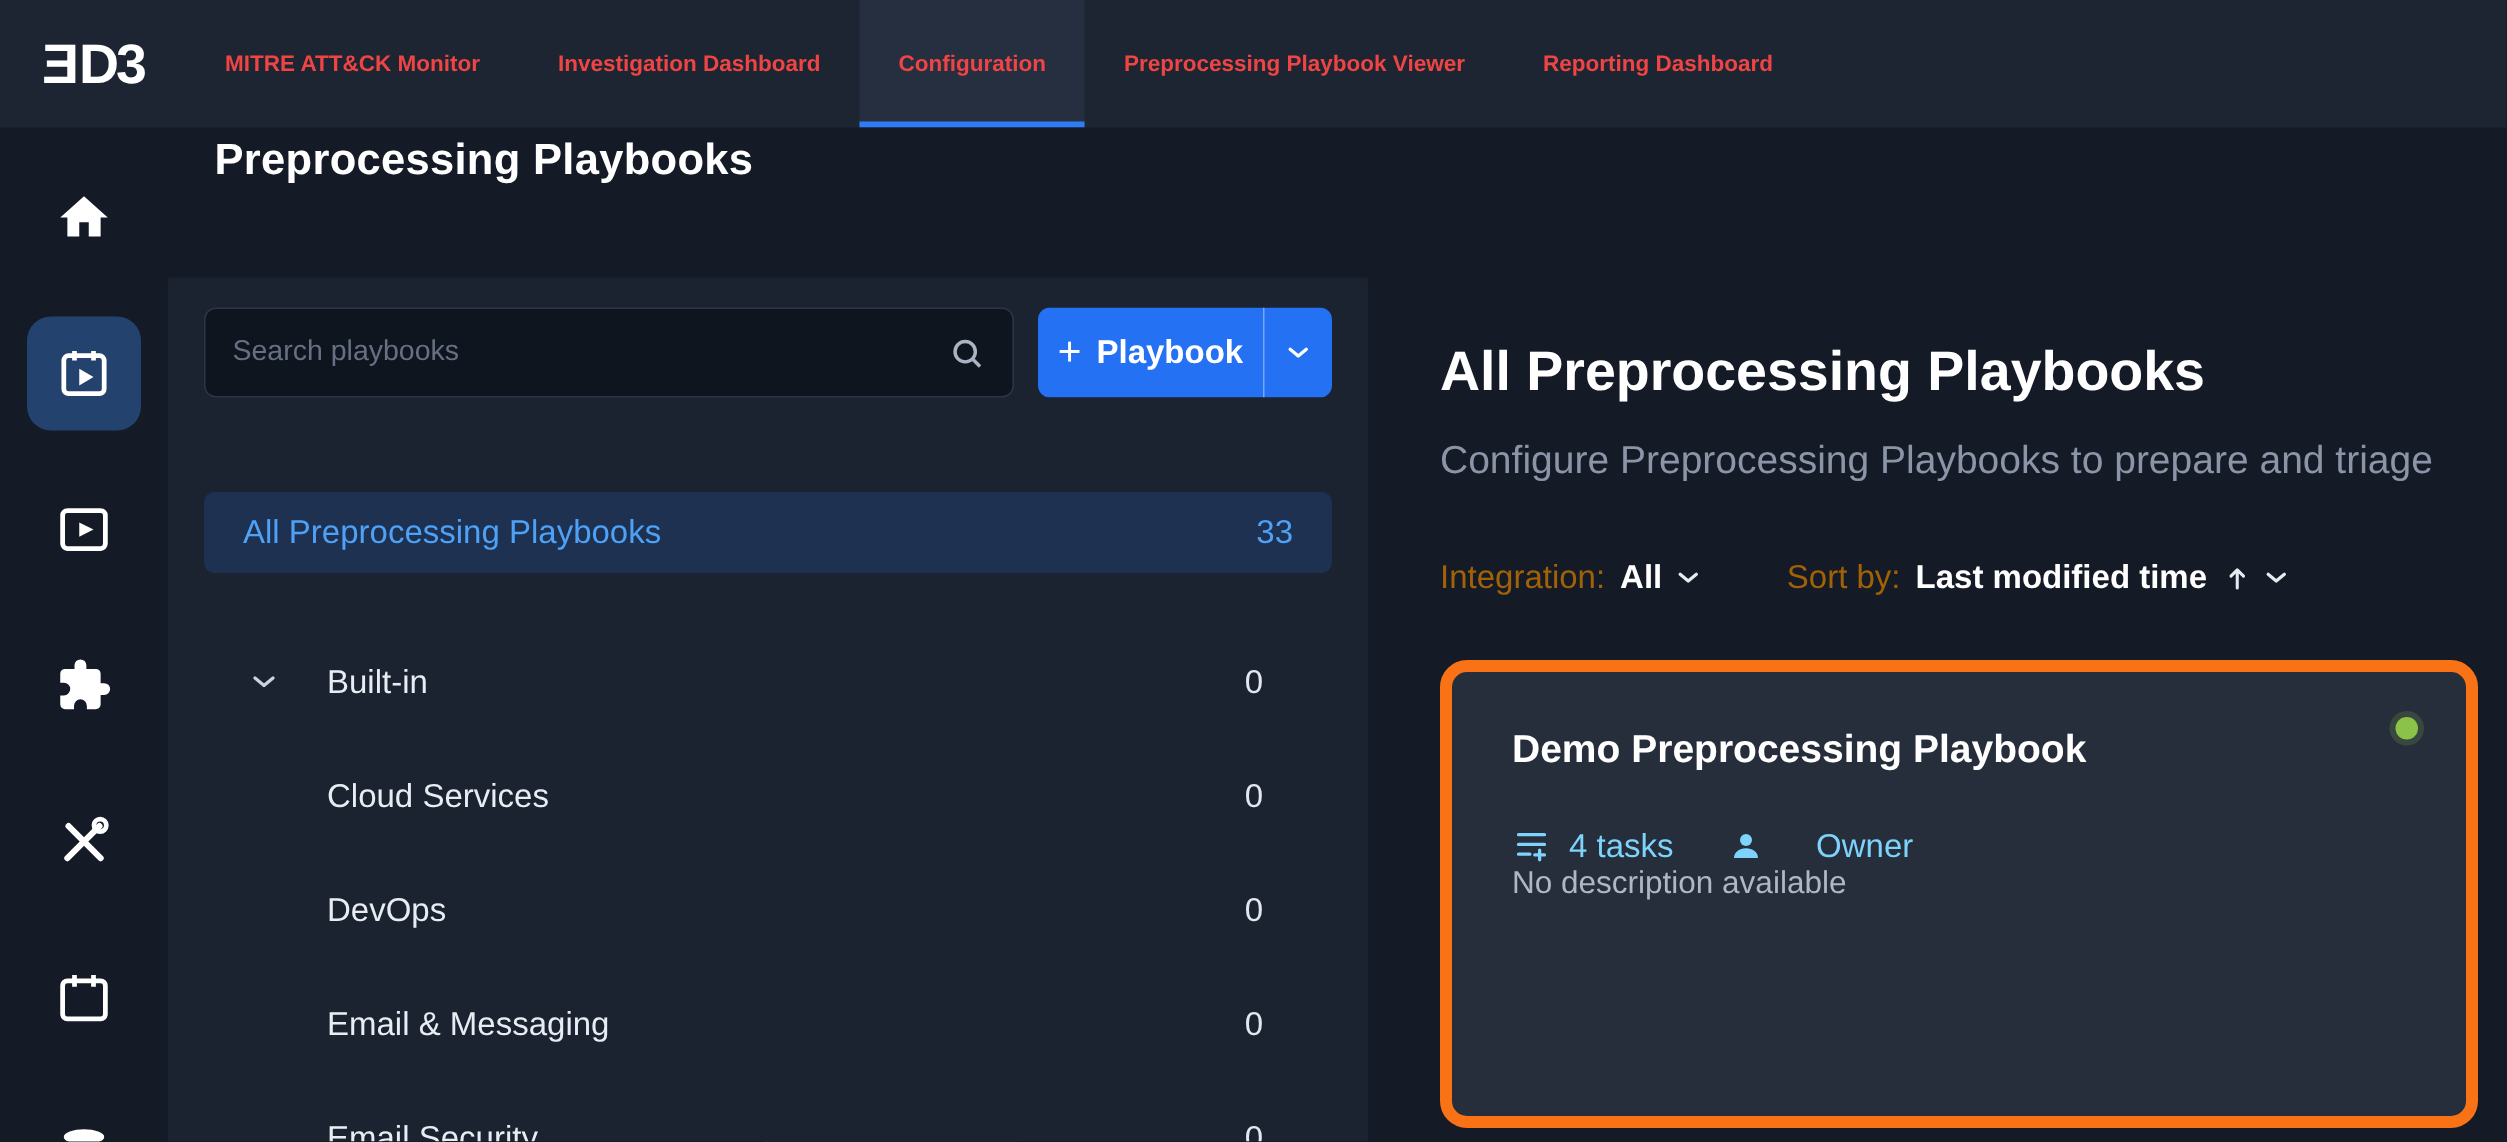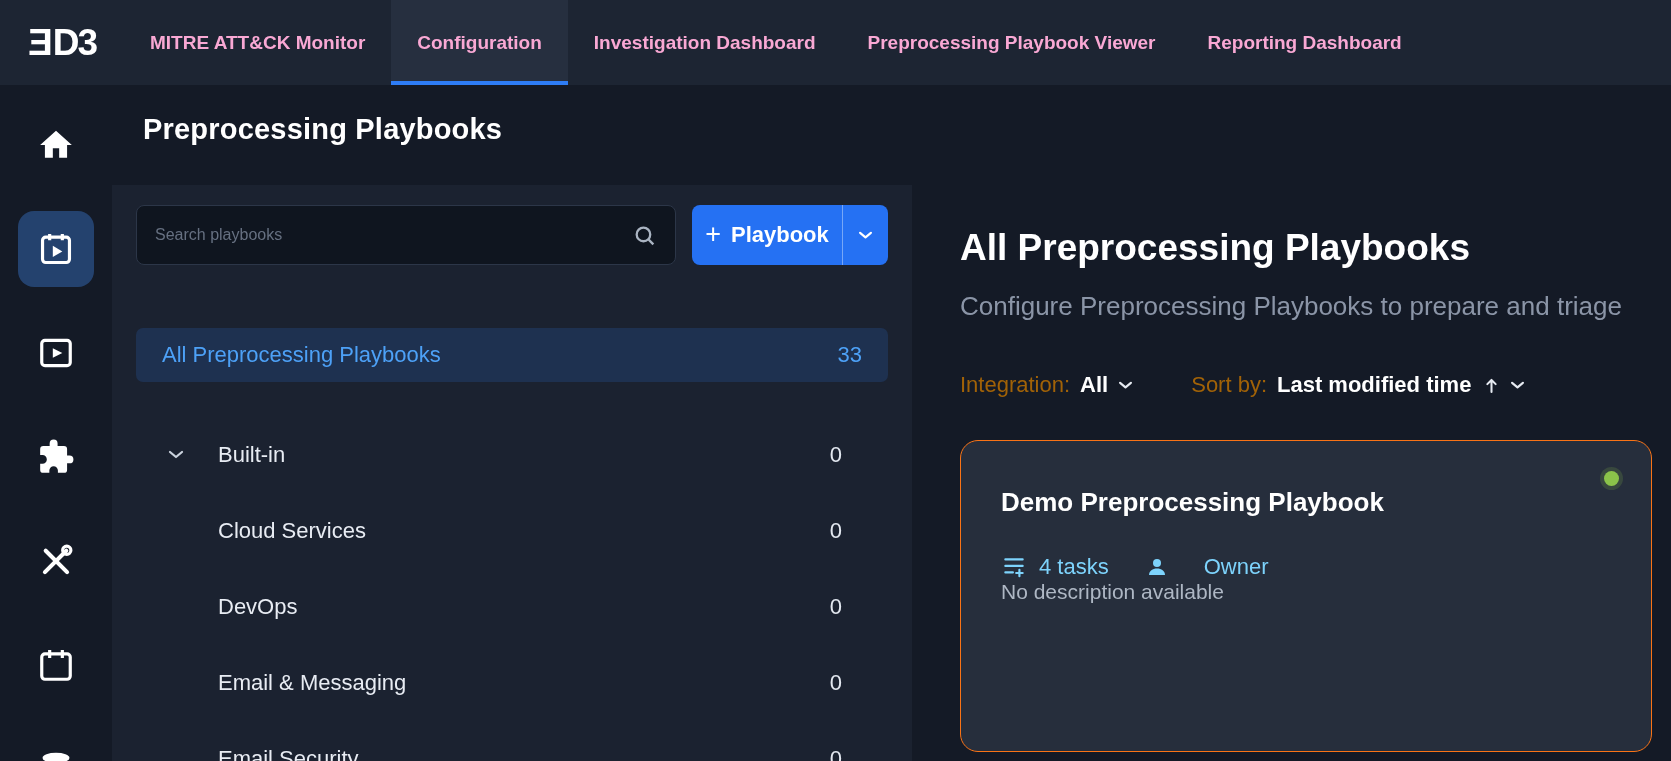--- a/index.html
+++ b/index.html
@@ -16,21 +16,21 @@
     background:#1d2533; display:flex; align-items:stretch;
     padding-left:30px; overflow:hidden; white-space:nowrap;
   }
   .logo {
     display:flex; align-items:center; margin-right:28px;
     font-size:37px; font-weight:bold; letter-spacing:-2px;
   }
   .logo-mark { display:inline-block; transform:scaleX(-1); }
   .nav-item {
     display:flex; align-items:center; padding:0 26px;
-    font-size:19px; font-weight:bold; color:#f9a8d4;
+    font-size:15px; font-weight:bold; color:#ef4444;
     position:relative; cursor:pointer;
   }
   .nav-item.active { background:#262f3f; }
   .nav-item.active::after {
     content:""; position:absolute; left:0; right:0; bottom:0;
     height:4px; background:#2e7df6;
   }
 
   
   .rail {
@@ -40,39 +40,39 @@
   }
   .rail-btn {
     width:76px; height:76px; border-radius:16px; flex:0 0 auto;
     display:flex; align-items:center; justify-content:center;
     color:#ffffff; cursor:pointer;
   }
   .rail-btn.active { background:#24426e; }
 
   
   .page-header {
-    position:absolute; left:143px; top:79px; height:100px;
-    display:flex; align-items:center;
+    position:absolute; left:143px; top:91px; height:100px;
+    display:flex; 
   }
   .page-title { font-size:29px; font-weight:bold; letter-spacing:.2px; }
 
   
   .panel {
     position:absolute; left:112px; top:185px; width:800px; bottom:0;
     background:#1b2230; padding:20px 24px; overflow:hidden;
   }
   .search-row { display:flex; gap:16px; }
   .search-box {
     flex:1; height:60px; background:#0f151f;
     border:1px solid #2c3648; border-radius:8px;
     display:flex; align-items:center; padding:0 18px; color:#9aa4b5;
   }
   .search-box input {
     flex:1; background:transparent; border:none; outline:none;
-    color:#e8ecf2; font-size:16px; font-family:inherit;
+    color:#e8ecf2; font-size:19px; font-family:inherit;
   }
   .search-box input::placeholder { color:#667081; }
   .add-btn {
     width:196px; height:60px; border-radius:8px; overflow:hidden;
     display:flex; cursor:pointer;
   }
   .add-main {
     flex:1; background:#2571f3; display:flex; align-items:center;
     justify-content:center; gap:10px; font-size:22px; font-weight:bold;
     color:#fff;
@@ -115,22 +115,22 @@
   }
   .f-label { color:#a16207; }
   .f-value { color:#fff; font-weight:bold; margin:0 10px; }
   .f-group { display:flex; align-items:center; cursor:pointer; }
   .f-group + .f-group { margin-left:58px; }
   .f-chev { color:#e6eaf1; display:flex; align-items:center; }
   .f-arrow { color:#e6eaf1; display:flex; align-items:center; margin:0 12px 0 4px; }
 
   .card {
     margin-top:42px; width:692px; height:312px;
-    background:#262e3c; border:1px solid #f97316; border-radius:18px;
-    padding:46px 40px; position:relative; cursor:pointer;
+    background:#262e3c; border:8px solid #f97316; border-radius:18px;
+    padding:36px 40px; position:relative; cursor:pointer;
   }
   .card-title { font-size:26px; font-weight:bold; }
   .status-dot {
     position:absolute; top:30px; right:32px; width:15px; height:15px;
     border-radius:50%; background:#8bc34a;
     box-shadow:0 0 0 4px rgba(139,195,74,.18);
   }
   .card-meta {
     margin-top:36px; display:flex; align-items:center;
     color:#7dd3fc; font-size:22px;
@@ -143,22 +143,22 @@
 </style>
 </head>
 <body>
 
 <div class="topnav">
   <div class="logo">
     <span class="logo-mark">E</span>
       <span>D3</span>
   </div>
   <div class="nav-item">MITRE ATT&amp;CK Monitor</div>
+  <div class="nav-item">Investigation Dashboard</div>
   <div class="nav-item active">Configuration</div>
-  <div class="nav-item">Investigation Dashboard</div>
   <div class="nav-item">Preprocessing Playbook Viewer</div>
   <div class="nav-item">Reporting Dashboard</div>
 </div>
 
 <div class="rail">
   <div class="rail-btn">
     <span>
       <svg viewBox="0 0 24 24" width="38" height="38">
           <path fill="currentColor" d="M12 3 L2 12 h3 v8 h5 v-6 h4 v6 h5 v-8 h3 Z"></path>
         </svg>

